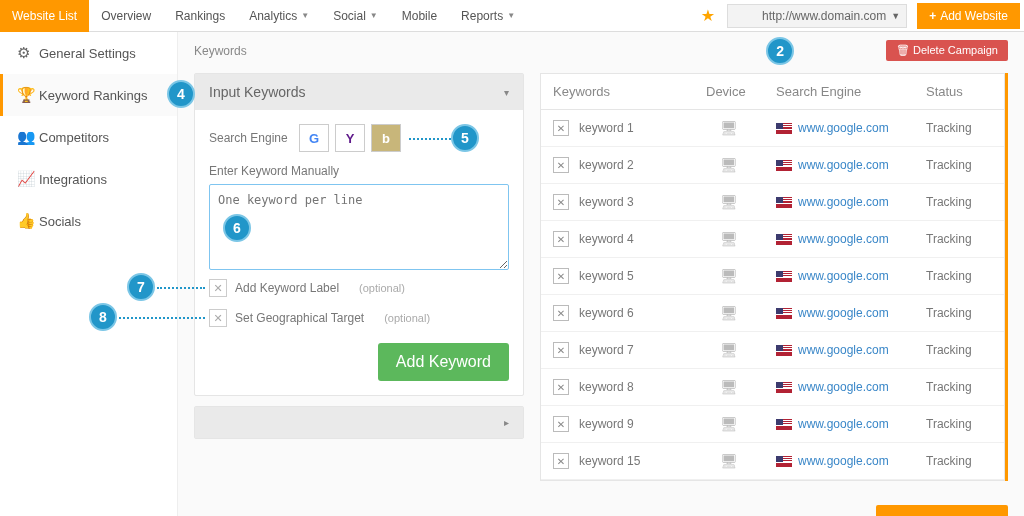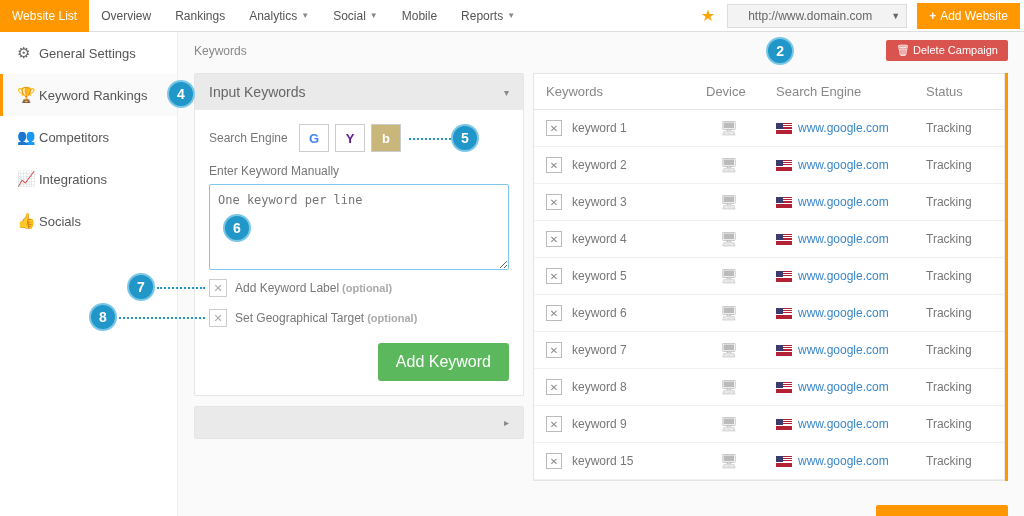--- a/index.html
+++ b/index.html
@@ -21,21 +21,21 @@
   .wrap { display: flex; }
   .sidebar { width: 178px; background: #fff; border-right: 1px solid #eee; }
   .sidebar .sitem { display: flex; align-items: center; padding: 12px 14px; color: #555; font-size: 13px; cursor: pointer; border-left: 3px solid transparent; position: relative; }
   .sidebar .sitem.active { border-left: 3px solid #ff9800; background: #fafafa; }
   .sidebar .sitem .sicon { width: 22px; display: inline-block; font-size: 15px; color: #666; }
   
   .main { flex: 1; background: #fafafa; padding: 0; }
   .crumb { padding: 8px 16px; font-size: 12px; color: #888; display: flex; align-items: center; }
   .crumb .del { margin-left: auto; background: #d9534f; color: #fff; padding: 4px 10px; font-size: 11px; border-radius: 2px; cursor: pointer; }
   
-  .content { display: flex; gap: 9px; padding: 4px 16px 12px 16px; }
+  .content { display: flex; gap: 16px; padding: 4px 16px 12px 16px; }
   .left { width: 330px; }
   .right { flex: 1; border-right: 3px solid #ff9800; }
   
   .panel { background: #fff; border: 1px solid #e5e5e5; border-radius: 2px; }
   .panel-h { background: #eaeaea; padding: 10px 14px; font-size: 14px; color: #666; display: flex; align-items: center; cursor: pointer; }
   .panel-h .pcaret { margin-left: auto; font-size: 10px; color: #888; }
   .panel-b { padding: 14px; }
   
   .credits { text-align: right; font-size: 11px; color: #888; margin-bottom: 10px; }
   .se-row { display: flex; align-items: center; margin-bottom: 12px; }
@@ -43,21 +43,21 @@
   .se-btns { display: flex; gap: 6px; }
   .se-btn { width: 30px; height: 28px; border: 1px solid #ccc; display: flex; align-items: center; justify-content: center; font-size: 13px; font-weight: bold; cursor: pointer; background: #fff; position: relative; }
   .se-btn.bing { background: #c8b67a; color: #fff; }
   .se-g { color: #4285F4; }
   
   .ek-label { font-size: 12px; color: #777; margin-bottom: 6px; }
   .kw-textarea { width: 100%; height: 86px; border: 1px solid #7fc5f0; border-radius: 2px; padding: 8px; font-size: 12px; color: #aaa; resize: both; outline: none; }
   
   .opt-row { display: flex; align-items: center; padding: 6px 0; font-size: 12px; color: #777; position: relative; }
   .opt-row .x { width: 18px; height: 18px; border: 1px solid #ccc; display: inline-flex; align-items: center; justify-content: center; margin-right: 8px; font-size: 11px; color: #aaa; cursor: pointer; }
-  .opt-row .light { color: #aaa; font-size: 11px; margin-left: 3px; font-weight: bold; }
+  .opt-row .light { color: #aaa; font-size: 11px; margin-left: 20px; }
   
   .addkw { background: #5cb85c; color: #fff; padding: 10px 18px; border-radius: 3px; font-size: 16px; float: right; margin-top: 10px; cursor: pointer; }
   .clr { clear: both; }
   
   .suggested { margin-top: 10px; }
   
   
   .tbl { width: 100%; background: #fff; border: 1px solid #e5e5e5; }
   .tbl .thead { display: flex; background: #fff; border-bottom: 1px solid #e5e5e5; }
   .tbl .th { padding: 10px 12px; font-size: 13px; color: #888; text-align: left; }
@@ -94,21 +94,21 @@
       <span>Social</span>
       <span class="caret">▼</span>
     </div>
   <div class="navitem">Mobile</div>
   <div class="navitem">
       <span>Reports</span>
       <span class="caret">▼</span>
     </div>
   <div class="spacer"></div>
   <div class="star">★</div>
-  <div class="domain" style="position:relative;">
+  <div class="domain" style="position:relative;text-align:right;">
     <span>http://www.domain.com</span><span class="dcaret">▼</span>
     <span class="callout" style="left:38px; top:32px;">2</span>
   </div>
   <div class="addws"><span class="plus">+</span><span>Add Website</span></div>
 </div>
 
 <div class="wrap">
 
   <div class="sidebar">
     <div class="sitem">

